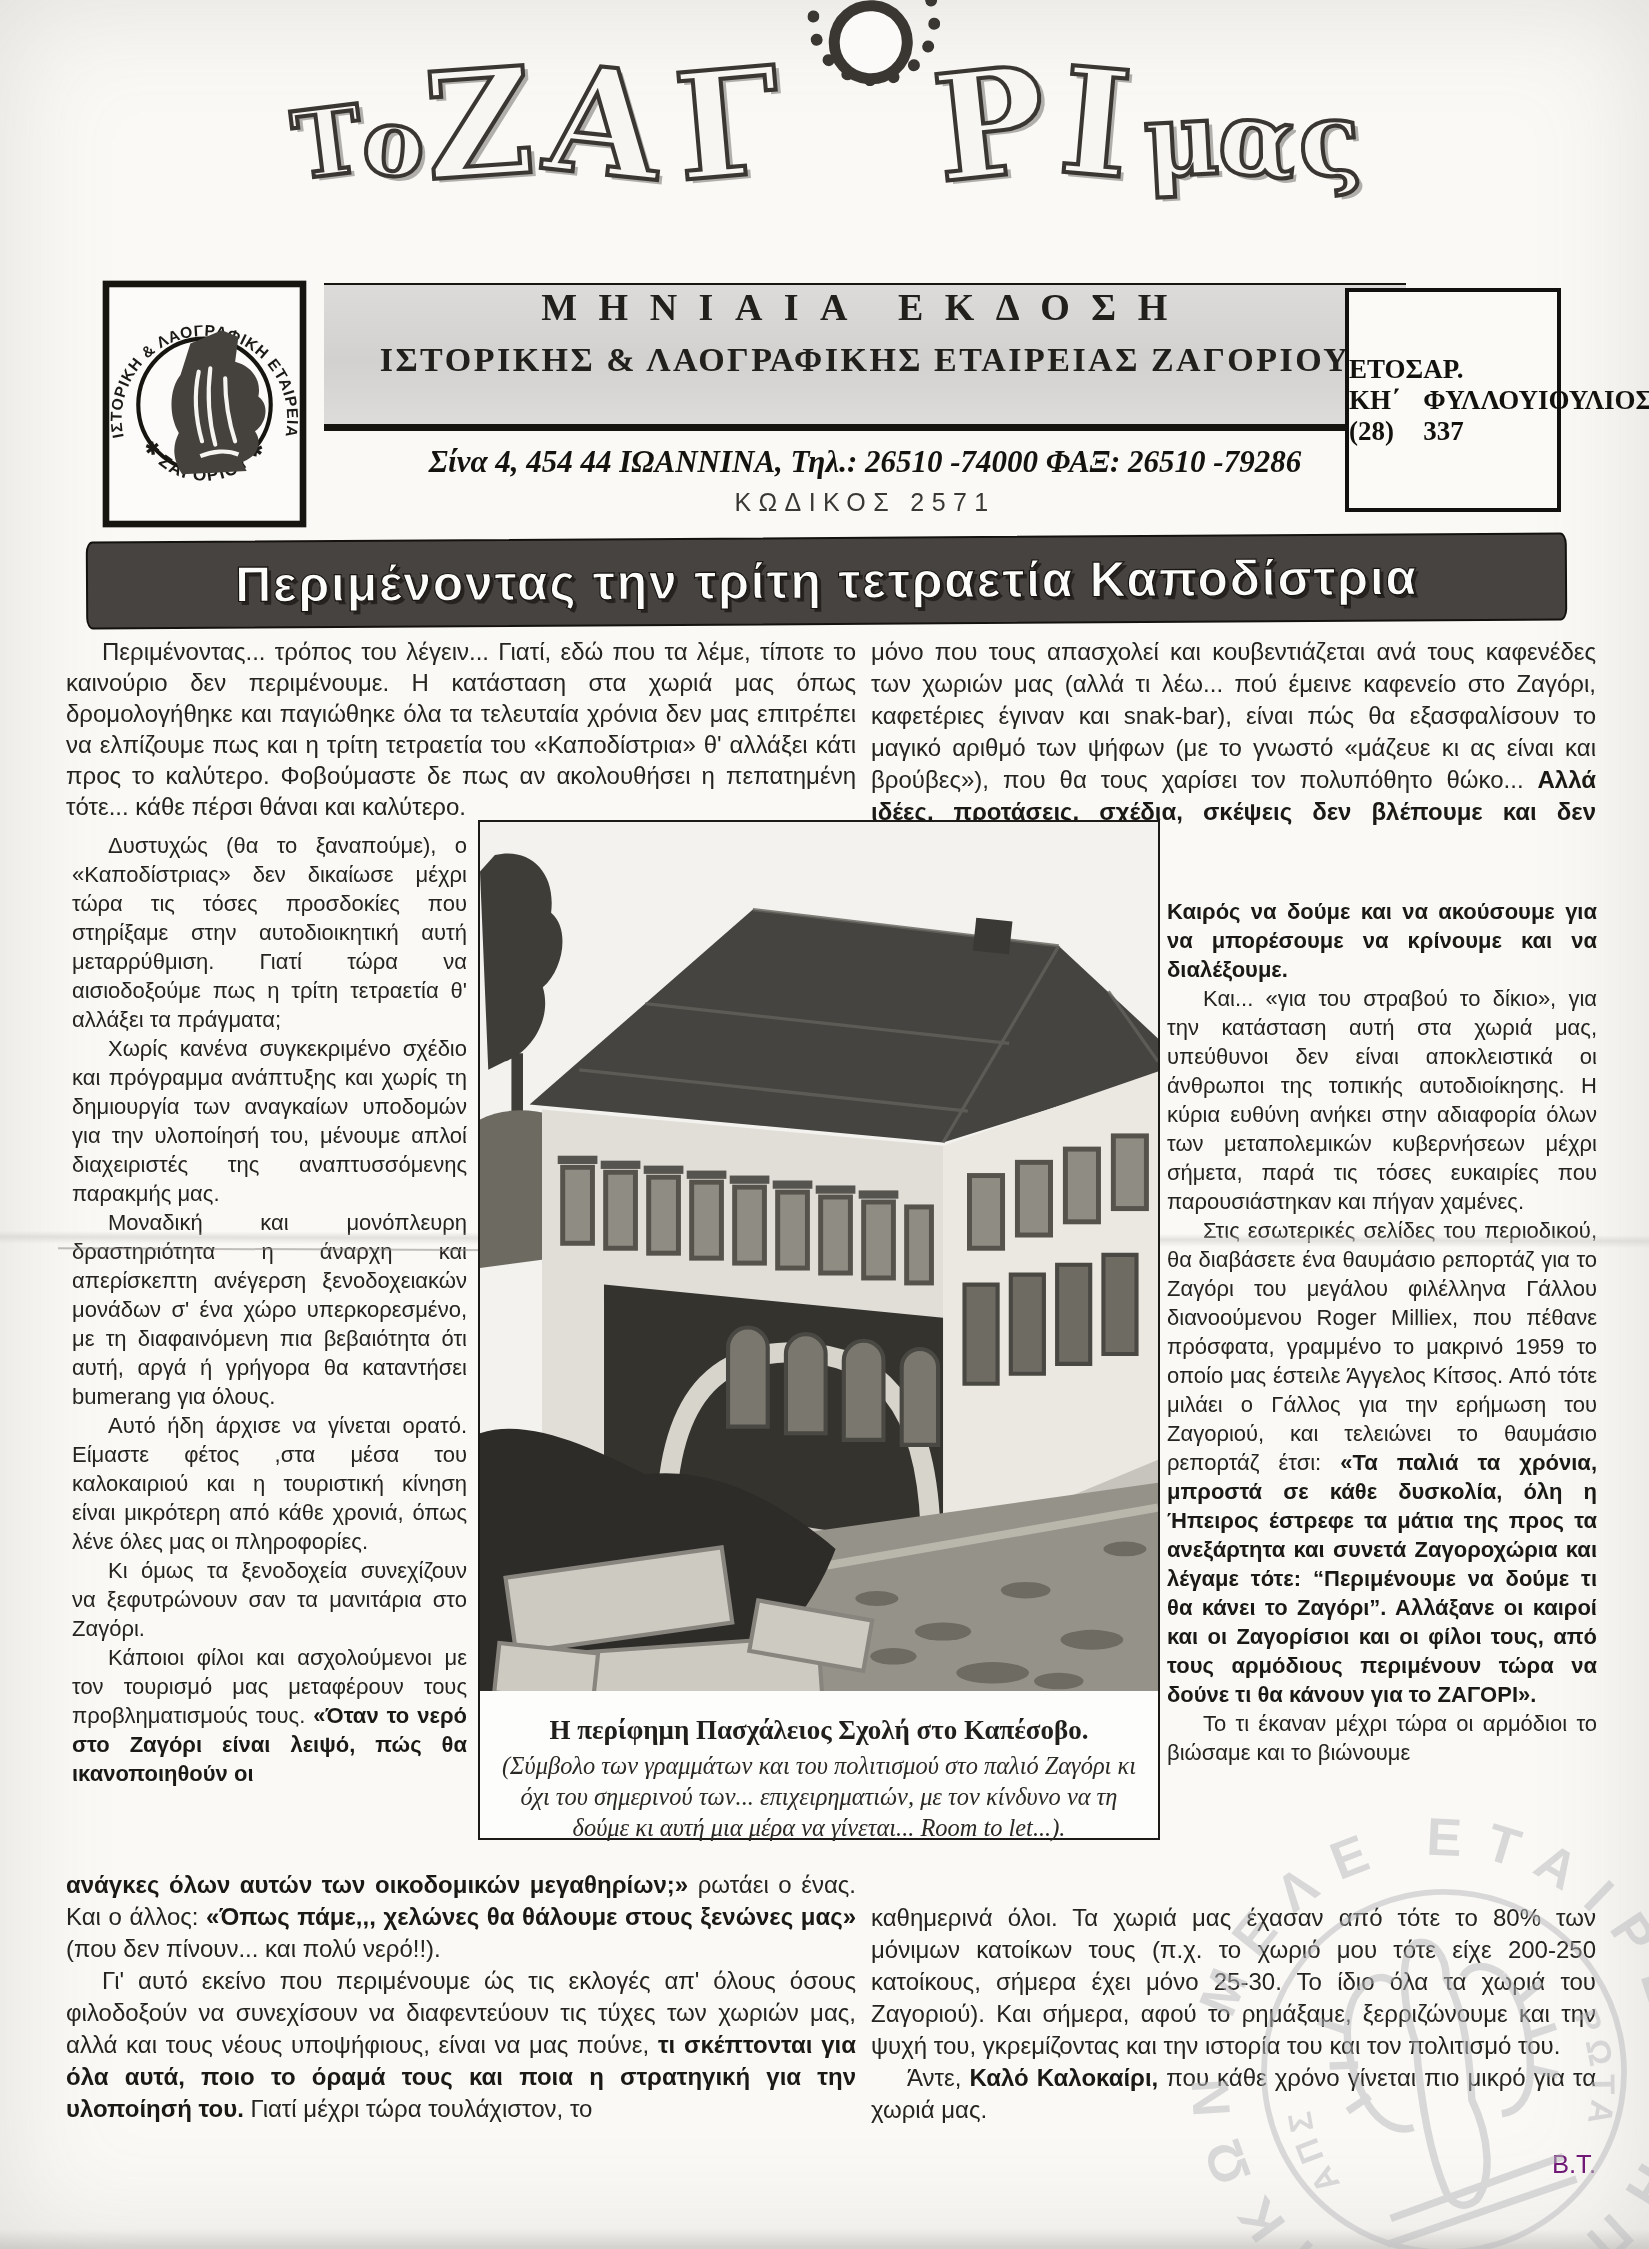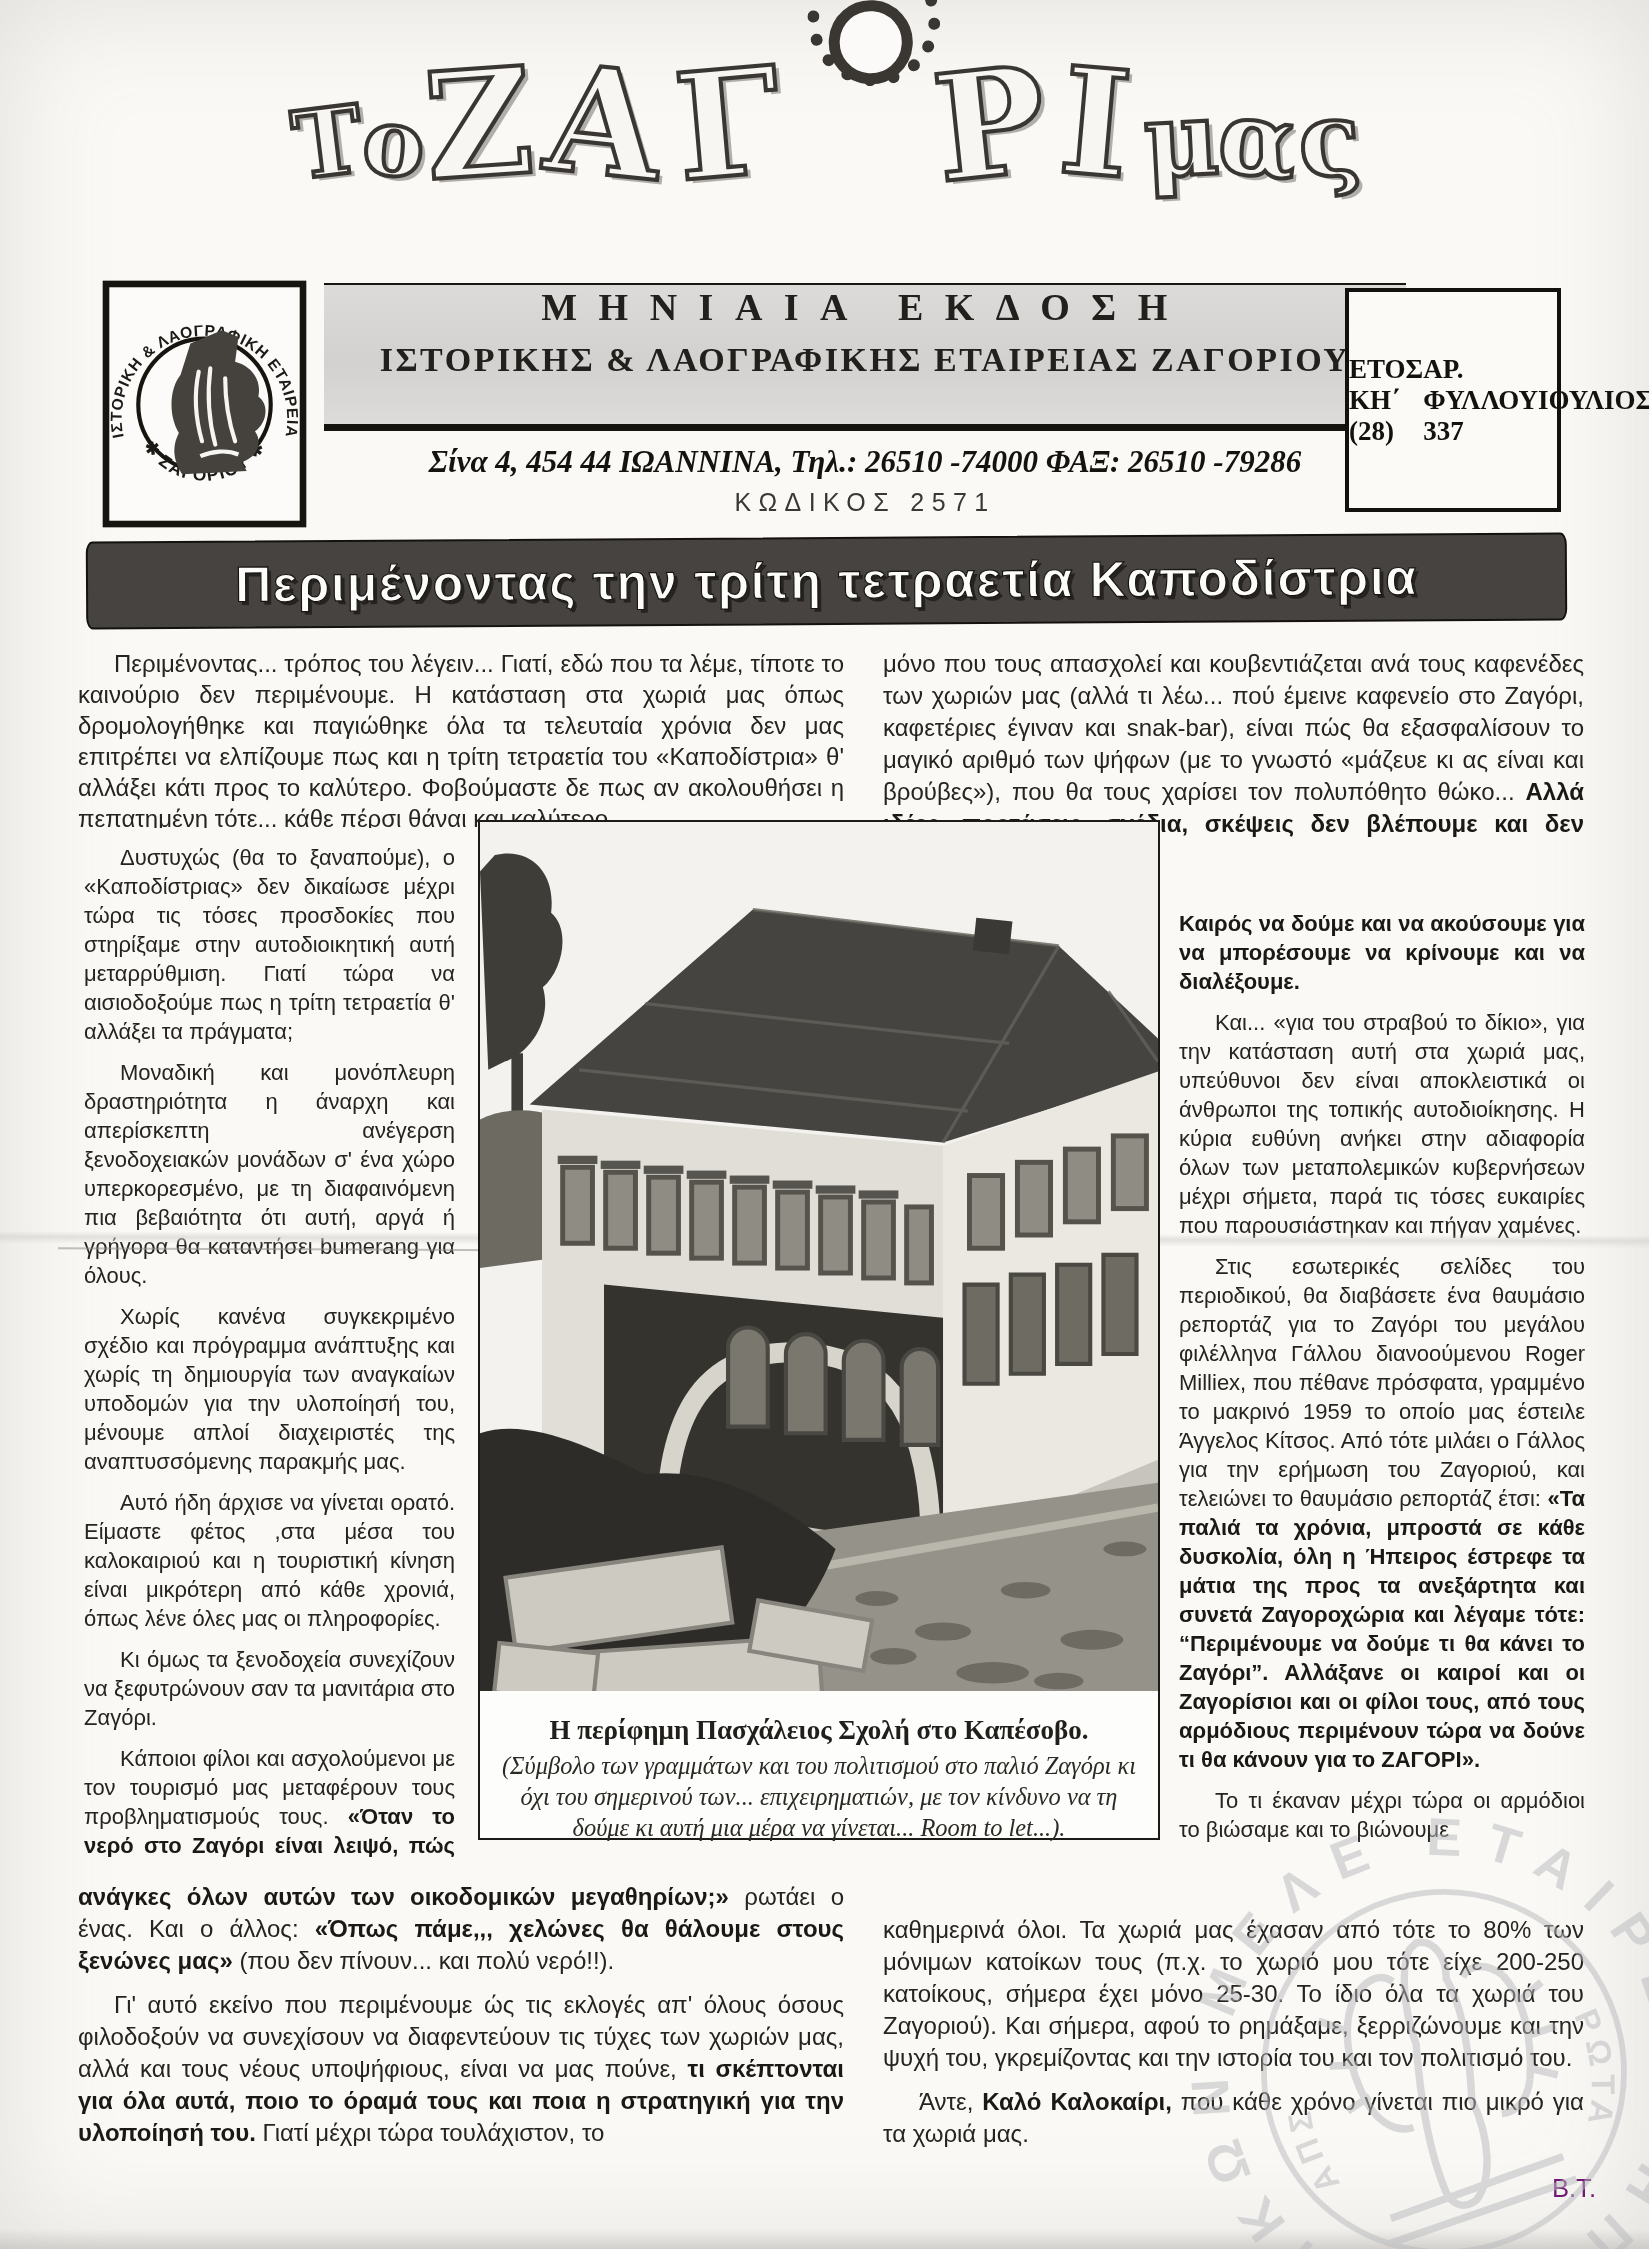--- a/index.html
+++ b/index.html
@@ -41,21 +41,21 @@
              font-family:"Liberation Serif",serif;font-weight:bold;font-size:27px;color:#14120e;z-index:3;}
 
   
   #headline{left:86px;top:537px;width:1477px;height:84px;background:#474340;
             border:2.5px solid #14120f;border-radius:6.6px/11.6px;transform:rotate(-.35deg);
             display:flex;align-items:center;justify-content:center;z-index:2;}
   #headline span{font-size:50px;font-weight:bold;color:#fcfcfa;letter-spacing:1.7px;
             -webkit-text-stroke:1.2px #181512;text-shadow:3.3px 3.3px 0 rgba(10,8,6,.55);}
 
   
-  .col p{margin:12px;text-align:justify;text-indent:36px;}
+  .col p{margin:0;text-align:justify;text-indent:36px;}
   .col p.noind{text-indent:0;}
   .col{overflow:hidden;}
   b{font-weight:bold;color:#1b1915;}
   #l1{left:66px;top:636px;width:790px;height:192px;font-size:24px;line-height:31px;}
   #r1{left:871px;top:636px;width:725px;height:259px;font-size:24px;line-height:32px;}
   #l2{left:72px;top:831px;width:395px;height:1026px;font-size:22px;line-height:29px;}
   #r2{left:1167px;top:897px;width:430px;height:1005px;font-size:22px;line-height:29px;}
   #l3{left:66px;top:1869px;width:790px;height:291px;font-size:24px;line-height:32px;}
   #r3{left:871px;top:1902px;width:725px;height:297px;font-size:24px;line-height:32px;}
   #signature{display:block;text-align:right;font-size:25.6px;margin-top:21.5px;text-indent:0;color:#701a75;}
@@ -143,22 +143,22 @@
   <div id="l1" class="abs col">
     <p><span>Περιμένοντας... τρόπος του λέγειν... Γιατί, εδώ που τα λέμε, τίποτε το καινούριο δεν περιμένουμε. Η κατάσταση στα χωριά μας όπως δρομολογήθηκε και παγιώθηκε όλα τα τελευταία χρόνια δεν μας επιτρέπει να ελπίζουμε πως και η τρίτη τετραετία του «Καποδίστρια» θ' αλλάξει κάτι προς το καλύτερο. Φοβούμαστε δε πως αν ακολουθήσει η πεπατημένη τότε... κάθε πέρσι θάναι και καλύτερο.</span></p>
   </div>
 
   <div id="r1" class="abs col">
     <p class="noind"><span>μόνο που τους απασχολεί και κουβεντιάζεται ανά τους καφενέδες των χωριών μας (αλλά τι λέω... πού έμεινε καφενείο στο Ζαγόρι, καφετέριες έγιναν και snak-bar), είναι πώς θα εξασφαλίσουν το μαγικό αριθμό των ψήφων (με το γνωστό «μάζευε κι ας είναι και βρούβες»), που θα τους χαρίσει τον πολυπόθητο θώκο... </span><b>Αλλά ιδέες, προτάσεις, σχέδια, σκέψεις δεν βλέπουμε και δεν ακούμε.</b></p>
   </div>
 
   <div id="l2" class="abs col">
     <p><span>Δυστυχώς (θα το ξαναπούμε), ο «Καποδίστριας» δεν δικαίωσε μέχρι τώρα τις τόσες προσδοκίες που στηρίξαμε στην αυτοδιοικητική αυτή μεταρρύθμιση. Γιατί τώρα να αισιοδοξούμε πως η τρίτη τετραετία θ' αλλάξει τα πράγματα;</span></p>
+    <p><span>Χωρίς κανένα συγκεκριμένο σχέδιο και πρόγραμμα ανάπτυξης και χωρίς τη δημιουργία των αναγκαίων υποδομών για την υλοποίησή του, μένουμε απλοί διαχειριστές της αναπτυσσόμενης παρακμής μας.</span></p>
     <p><span>Μοναδική και μονόπλευρη δραστηριότητα η άναρχη και απερίσκεπτη ανέγερση ξενοδοχειακών μονάδων σ' ένα χώρο υπερκορεσμένο, με τη διαφαινόμενη πια βεβαιότητα ότι αυτή, αργά ή γρήγορα θα καταντήσει bumerang για όλους.</span></p>
-    <p><span>Χωρίς κανένα συγκεκριμένο σχέδιο και πρόγραμμα ανάπτυξης και χωρίς τη δημιουργία των αναγκαίων υποδομών για την υλοποίησή του, μένουμε απλοί διαχειριστές της αναπτυσσόμενης παρακμής μας.</span></p>
     <p><span>Αυτό ήδη άρχισε να γίνεται ορατό. Είμαστε φέτος ,στα μέσα του καλοκαιριού και η τουριστική κίνηση είναι μικρότερη από κάθε χρονιά, όπως λένε όλες μας οι πληροφορίες.</span></p>
     <p><span>Κι όμως τα ξενοδοχεία συνεχίζουν να ξεφυτρώνουν σαν τα μανιτάρια στο Ζαγόρι.</span></p>
     <p><span>Κάποιοι φίλοι και ασχολούμενοι με τον τουρισμό μας μεταφέρουν τους προβληματισμούς τους. </span><b>«Όταν το νερό στο Ζαγόρι είναι λειψό, πώς θα ικανοποιηθούν οι</b></p>
   </div>
 
   <div id="r2" class="abs col">
     <p class="noind"><b>Καιρός να δούμε και να ακούσουμε για να μπορέσουμε να κρίνουμε και να διαλέξουμε.</b></p>
     <p><span>Και... «για του στραβού το δίκιο», για την κατάσταση αυτή στα χωριά μας, υπεύθυνοι δεν είναι αποκλειστικά οι άνθρωποι της τοπικής αυτοδιοίκησης. Η κύρια ευθύνη ανήκει στην αδιαφορία όλων των μεταπολεμικών κυβερνήσεων μέχρι σήμετα, παρά τις τόσες ευκαιρίες που παρουσιάστηκαν και πήγαν χαμένες.</span></p>
     <p><span>Στις εσωτερικές σελίδες του περιοδικού, θα διαβάσετε ένα θαυμάσιο ρεπορτάζ για το Ζαγόρι του μεγάλου φιλέλληνα Γάλλου διανοούμενου Roger Milliex, που πέθανε πρόσφατα, γραμμένο το μακρινό 1959 το οποίο μας έστειλε Άγγελος Κίτσος. Από τότε μιλάει ο Γάλλος για την ερήμωση του Ζαγοριού, και τελειώνει το θαυμάσιο ρεπορτάζ έτσι: </span><b>«Τα παλιά τα χρόνια, μπροστά σε κάθε δυσκολία, όλη η Ήπειρος έστρεφε τα μάτια της προς τα ανεξάρτητα και συνετά Ζαγοροχώρια και λέγαμε τότε: “Περιμένουμε να δούμε τι θα κάνει το Ζαγόρι”. Αλλάξανε οι καιροί και οι Ζαγορίσιοι και οι φίλοι τους, από τους αρμόδιους περιμένουν τώρα να δούνε τι θα κάνουν για το ΖΑΓΟΡΙ».</b></p>
     <p><span>Το τι έκαναν μέχρι τώρα οι αρμόδιοι το βιώσαμε και το βιώνουμε</span></p>

